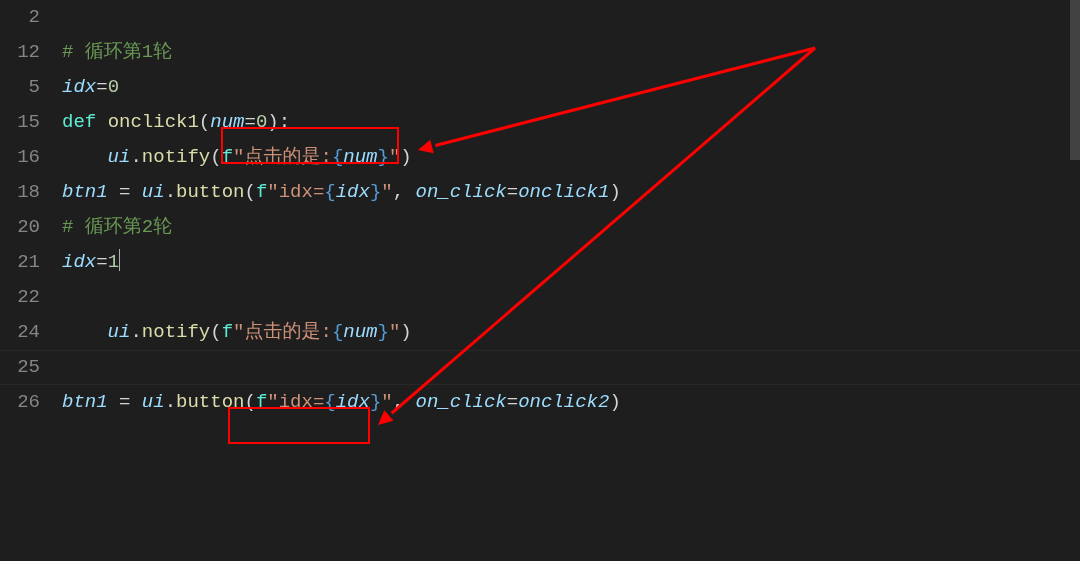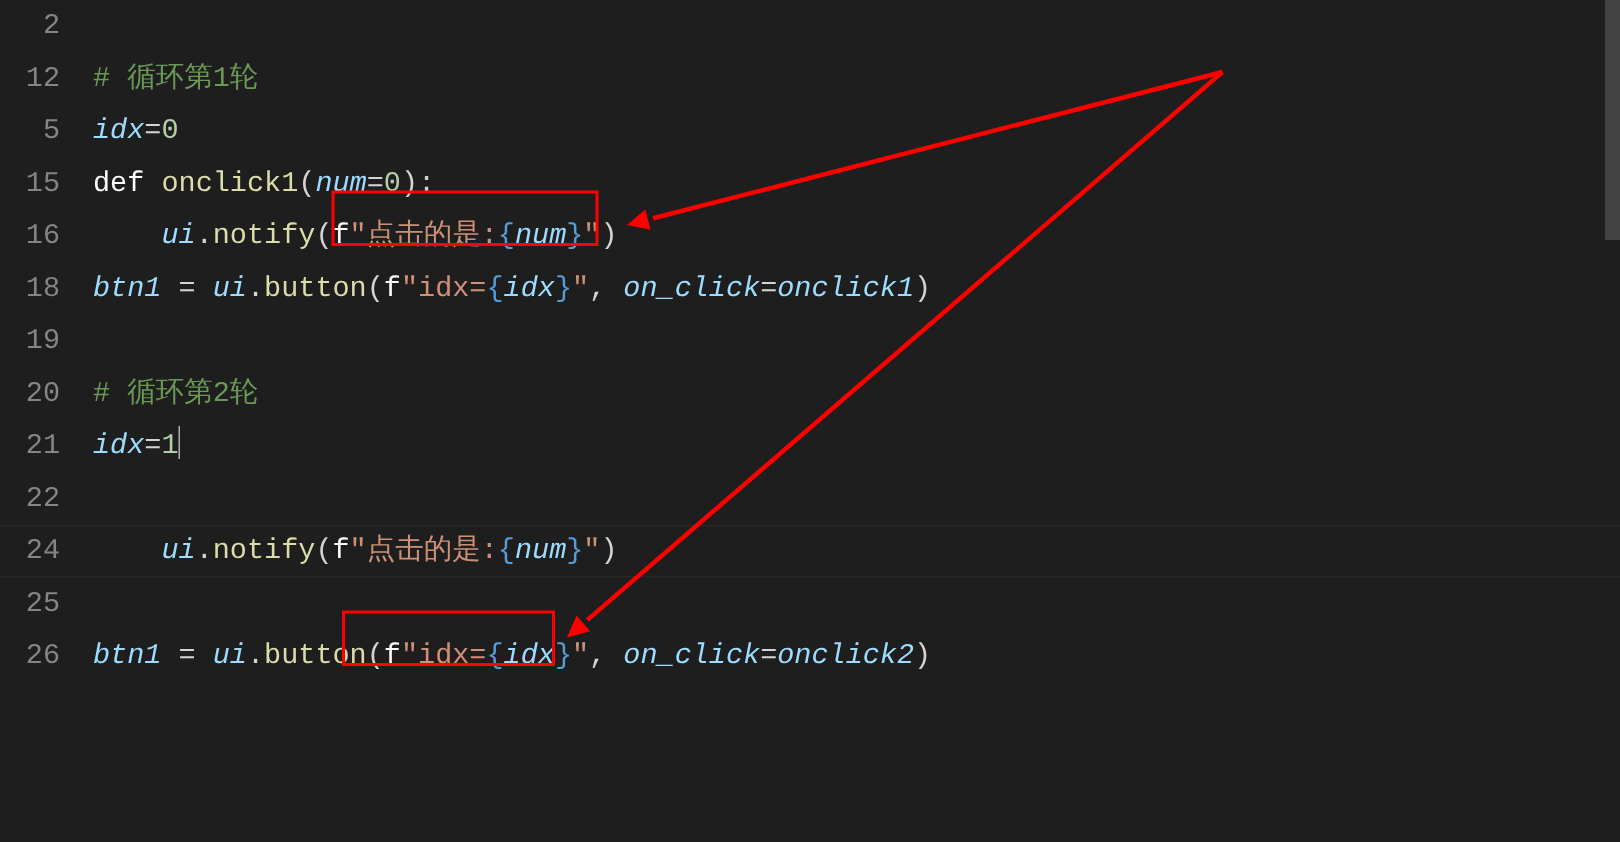--- a/index.html
+++ b/index.html
@@ -32,21 +32,21 @@
     text-align: right;
     color: #858585;
     padding-right: 22px;
     user-select: none;
     flex-shrink: 0;
   }
   .code {
     flex: 0 0 auto;
     position: relative;
   }
-  .kw { color: #ffffff; }            
+  .kw { color: #5eead4; }            
   .fn { color: #dcdcaa; }            
   .var { color: #9cdcfe; font-style: italic; }           
   .op { color: #d4d4d4; }            
   .num { color: #b5cea8; }           
   .str { color: #ce9178; }           
   .comment { color: #6a9955; }       
   .brace { color: #569cd6; }         
   .punct { color: #d4d4d4; }
 
   .caret {
@@ -106,21 +106,20 @@
 
 <div class="editor">
   <div class="highlight-line" style="top:350px;"></div>
   <div id="lines">
       <div class="row"><div class="gutter">2</div><div class="code"><span></span></div></div>
       <div class="row"><div class="gutter">12</div><div class="code"><span></span><span class="comment"># 循环第1轮</span></div></div>
       <div class="row"><div class="gutter">5</div><div class="code"><span></span><span class="var">idx</span><span class="op">=</span><span class="num">0</span></div></div>
       <div class="row"><div class="gutter">15</div><div class="code"><span></span><span class="kw">def</span> <span class="fn">onclick1</span><span class="punct">(</span><span class="var">num</span><span class="op">=</span><span class="num">0</span><span class="punct">):</span></div></div>
       <div class="row"><div class="gutter">16</div><div class="code"><span></span><span>    </span><span class="var">ui</span><span class="punct">.</span><span class="fn">notify</span><span class="punct">(</span><span class="kw">f</span><span class="str">"点击的是:</span><span class="brace">{</span><span class="var">num</span><span class="brace">}</span><span class="str">"</span><span class="punct">)</span></div></div>
       <div class="row"><div class="gutter">18</div><div class="code"><span></span><span class="var">btn1</span> <span class="op">=</span> <span class="var">ui</span><span class="punct">.</span><span class="fn">button</span><span class="punct">(</span><span class="kw">f</span><span class="str">"idx=</span><span class="brace">{</span><span class="var">idx</span><span class="brace">}</span><span class="str">"</span><span class="punct">, </span><span class="var">on_click</span><span class="op">=</span><span class="var">onclick1</span><span class="punct">)</span></div></div>
-      <div class="row"><div class="gutter">19</div><div class="code"><span></span></div></div>
       <div class="row"><div class="gutter">20</div><div class="code"><span></span><span class="comment"># 循环第2轮</span></div></div>
       <div class="row"><div class="gutter">21</div><div class="code"><span></span><span class="var">idx</span><span class="op">=</span><span class="num">1</span><span class="caret"></span></div></div>
       <div class="row"><div class="gutter">22</div><div class="code"><span></span></div></div>
       <div class="row"><div class="gutter">24</div><div class="code"><span></span><span>    </span><span class="var">ui</span><span class="punct">.</span><span class="fn">notify</span><span class="punct">(</span><span class="kw">f</span><span class="str">"点击的是:</span><span class="brace">{</span><span class="var">num</span><span class="brace">}</span><span class="str">"</span><span class="punct">)</span></div></div>
       <div class="row"><div class="gutter">25</div><div class="code"><span></span></div></div>
       <div class="row"><div class="gutter">26</div><div class="code"><span></span><span class="var">btn1</span> <span class="op">=</span> <span class="var">ui</span><span class="punct">.</span><span class="fn">button</span><span class="punct">(</span><span class="kw">f</span><span class="str">"idx=</span><span class="brace">{</span><span class="var">idx</span><span class="brace">}</span><span class="str">"</span><span class="punct">, </span><span class="var">on_click</span><span class="op">=</span><span class="var">onclick2</span><span class="punct">)</span></div></div>
     </div>
 
   <div class="redbox" id="box1" style="left: 221px; top: 127px; width: 178px; height: 37px;"></div>
   <div class="redbox" id="box2" style="left: 228px; top: 407px; width: 142px; height: 37px;"></div>

